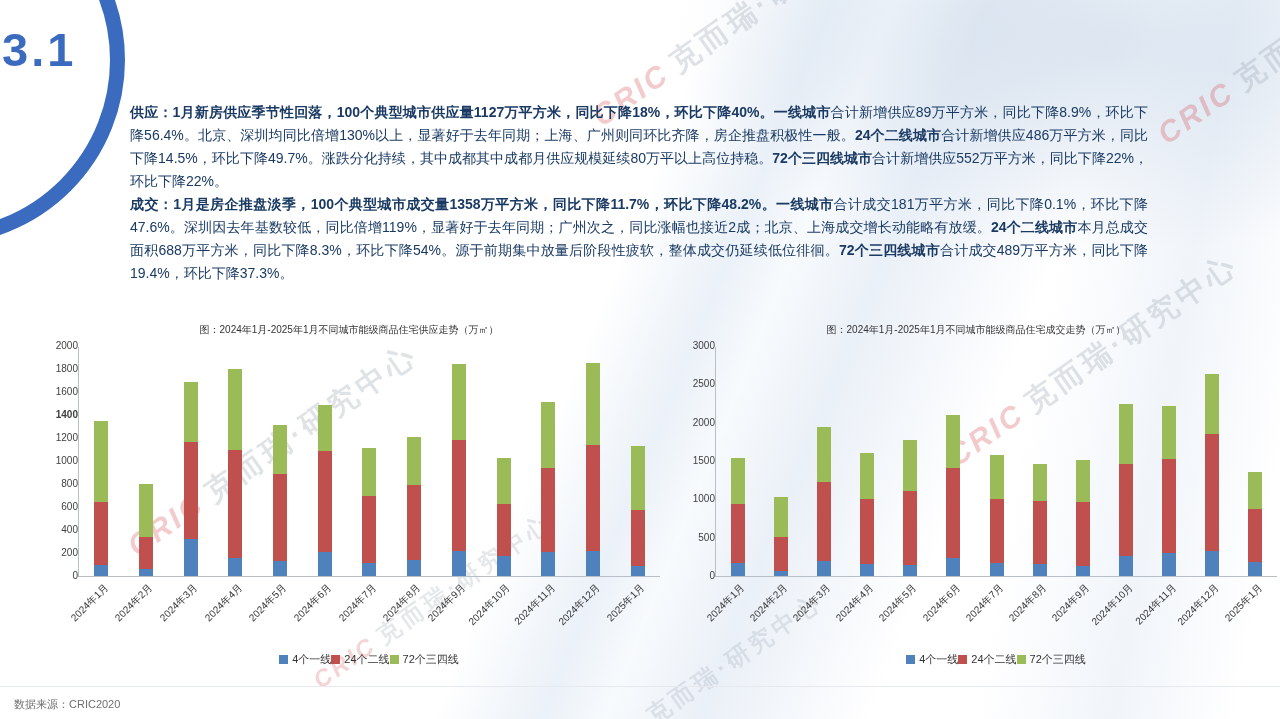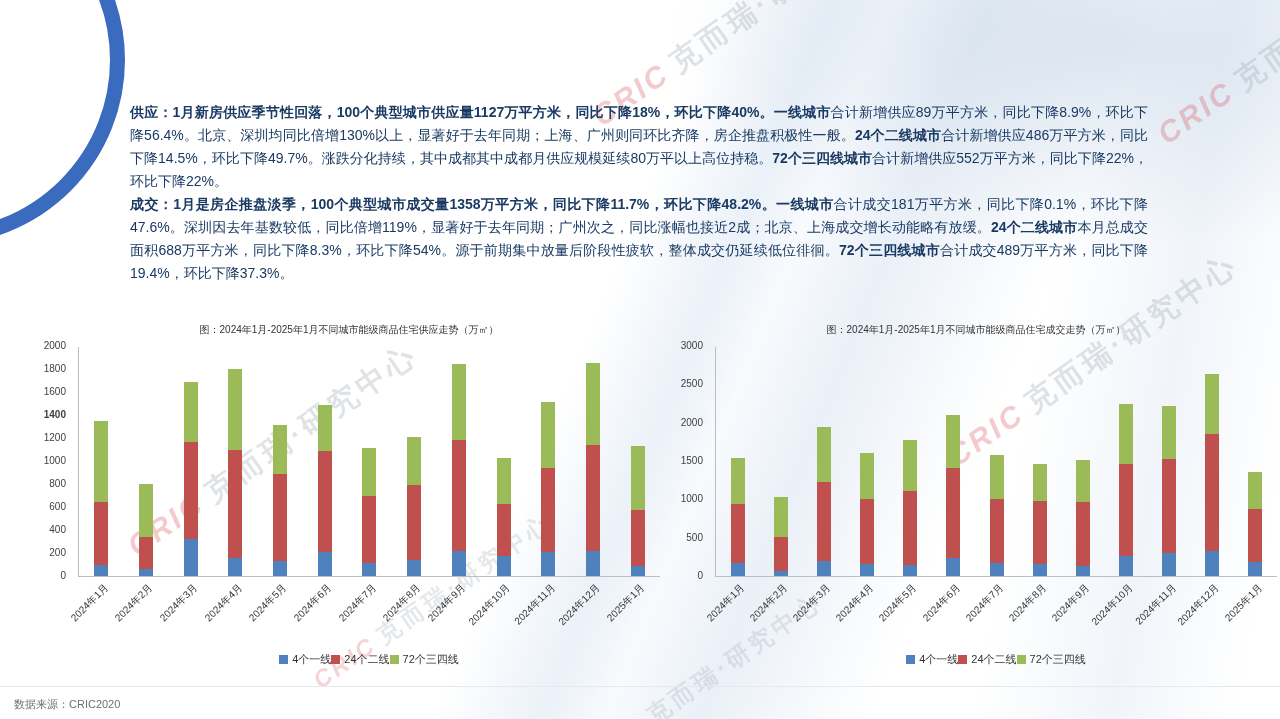--- a/index.html
+++ b/index.html
@@ -40,21 +40,21 @@
   
   .body-text { position:absolute; left:130px; top:101px; width:1018px; z-index:3;
                font-size:14px; line-height:23px; color:#1a3a63; text-align:justify; }
   .body-text b { font-weight:bold; }
 
   
   .chart { position:absolute; z-index:3; }
   .chart-title { text-align:center; font-size:10px; color:#333; height:24px; }
   .plot-row { position:relative; display:flex; }
   .y-axis { position:relative; width:40px; height:230px; }
-  .ytick { position:absolute; right:12px; font-size:10px; color:#404040; line-height:10px; }
+  .ytick { position:absolute; right:0; font-size:10px; color:#404040; line-height:10px; }
   .plot { position:relative; height:230px; flex:1;
           border-left:1px solid #b9bfc6; border-bottom:1px solid #b9bfc6;
           display:flex; justify-content:space-around; align-items:flex-end; }
   .slot { position:relative; height:100%; display:flex; justify-content:center; align-items:flex-end; flex:1; }
   .bar { width:14px; display:flex; flex-direction:column-reverse; }
   .seg { width:100%; }
   .xlab { position:absolute; top:calc(100% + 5px); right:50%; white-space:nowrap;
           font-size:10px; color:#333; transform:rotate(-45deg); transform-origin:top right; }
   .legend { position:absolute; left:40px; right:0; top:329px;
             display:flex; justify-content:center; font-size:11px; color:#333; }
@@ -90,20 +90,21 @@
   <div class="wm" style="left:920px; top:340px;">
     <span class="wm-cric">CRIC</span>
     <span class="wm-cn">克而瑞·研究中心</span>
   </div>
   <div class="wm small" style="left:560px; top:665px;">
     <span class="wm-cric">CRIC</span>
     <span class="wm-cn">克而瑞·研究中心</span>
   </div>
 
   <div class="ring"></div>
+  <div class="section-num">3.1</div>
 
 
   <div class="body-text" id="body-text">
       <div><b>供应：1月新房供应季节性回落，100个典型城市供应量1127万平方米，同比下降18%，环比下降40%。</b><b>一线城市</b><span>合计新增供应89万平方米，同比下降8.9%，环比下降56.4%。北京、深圳均同比倍增130%以上，显著好于去年同期；上海、广州则同环比齐降，房企推盘积极性一般。</span><b>24个二线城市</b><span>合计新增供应486万平方米，同比下降14.5%，环比下降49.7%。涨跌分化持续，其中成都其中成都月供应规模延续80万平以上高位持稳。</span><b>72个三四线城市</b><span>合计新增供应552万平方米，同比下降22%，环比下降22%。</span></div>
       <div><b>成交：1月是房企推盘淡季，100个典型城市成交量1358万平方米，同比下降11.7%，环比下降48.2%。</b><b>一线城市</b><span>合计成交181万平方米，同比下降0.1%，环比下降47.6%。深圳因去年基数较低，同比倍增119%，显著好于去年同期；广州次之，同比涨幅也接近2成；北京、上海成交增长动能略有放缓。</span><b>24个二线城市</b><span>本月总成交面积688万平方米，同比下降8.3%，环比下降54%。源于前期集中放量后阶段性疲软，整体成交仍延续低位徘徊。</span><b>72个三四线城市</b><span>合计成交489万平方米，同比下降19.4%，环比下降37.3%。</span></div>
     </div>
 
   <div class="chart" id="chart-0" style="left:38px; top:323px; width:622px; height:355px;">
     <div class="chart-title">图：2024年1月-2025年1月不同城市能级商品住宅供应走势（万㎡）</div>
     <div class="plot-row">

